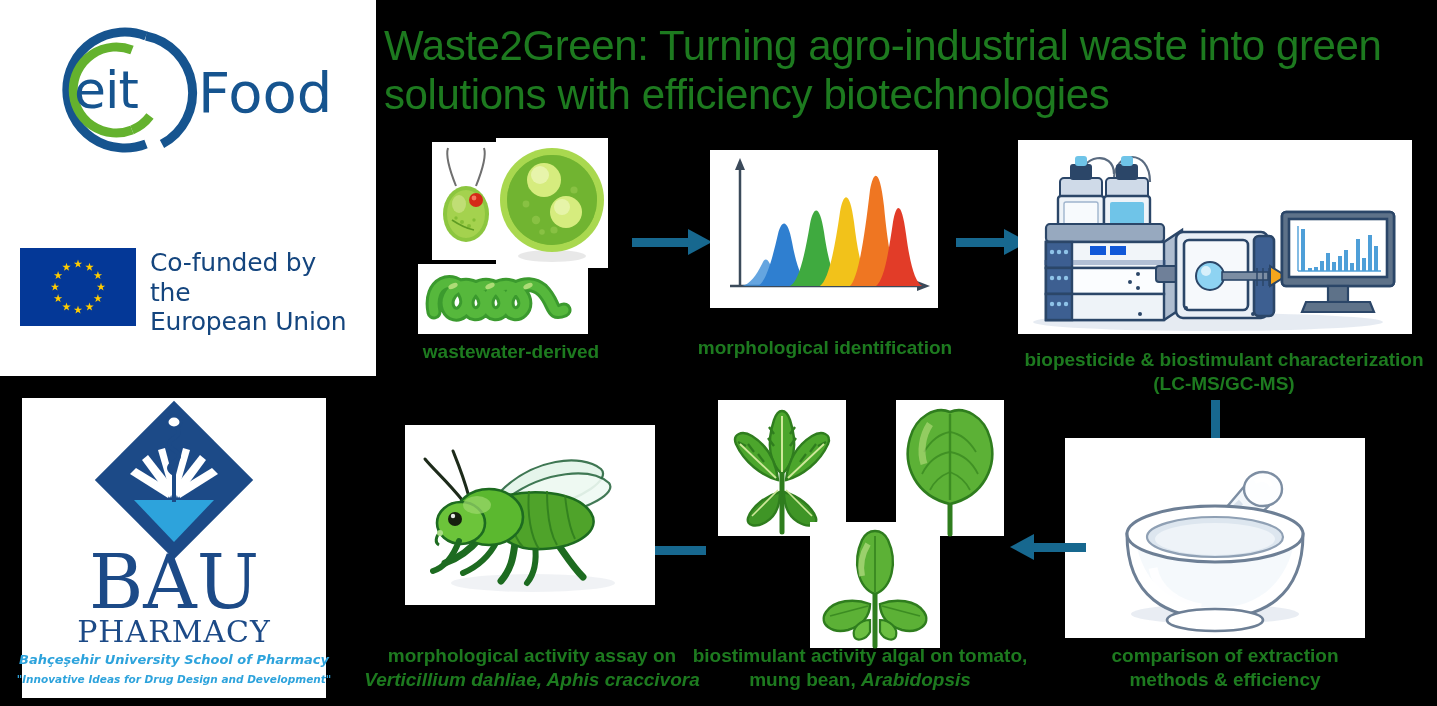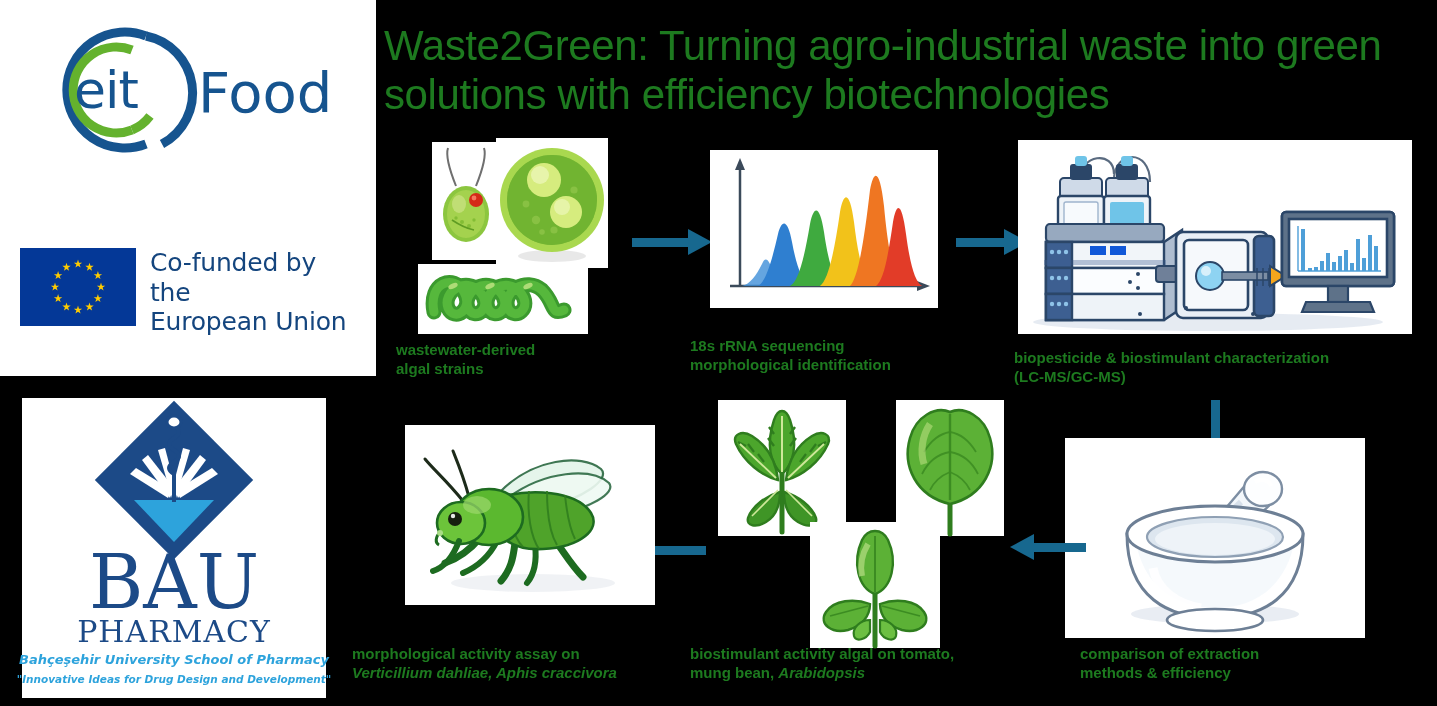--- a/index.html
+++ b/index.html
@@ -28,22 +28,22 @@
   
   #title {
     position: absolute; left: 384px; top: 22px; width: 1050px;
     color: #1d7a1f; font-size: 42px; line-height: 1.16;
     font-family: "Liberation Sans", sans-serif; font-weight: 400;
     letter-spacing: -0.4px;
   }
 
   
   .caption {
-    position: absolute; color: #1d7a1f; font-size: 15px; line-height: 1.28;
-    font-weight: 700; 
+    position: absolute; color: #1d7a1f; font-size: 19px; line-height: 1.28;
+    font-weight: 700; text-align: center;
     font-family: "Liberation Sans", sans-serif;
   }
   .caption i { font-style: italic; }
 
   
   .arrow { position: absolute; }
   .arrow-h { height: 9px; }
   .arrow-h .shaft { position: absolute; top: 0; height: 9px; background: #17688f; }
   .arrow-h .head {
     position: absolute; top: -9px; width: 0; height: 0;
@@ -227,21 +227,20 @@
       <g fill="#cbe88a" opacity=".75">
         <ellipse cx="35" cy="22" rx="5" ry="2.5" transform="rotate(-25 35 22)"></ellipse>
         <ellipse cx="72" cy="22" rx="5" ry="2.5" transform="rotate(-25 72 22)"></ellipse>
         <ellipse cx="110" cy="22" rx="5" ry="2.5" transform="rotate(-25 110 22)"></ellipse>
       </g>
     </svg>
   </div>
 
   <div class="caption" style="left:396px; top:340px; width:230px;">
     <div>wastewater-derived</div>
-    <div>algal strains</div>
   </div>
 
   <div class="arrow arrow-h arrow-right" style="left:632px; top:238px; width:80px;">
     <div class="shaft"></div>
       <div class="head"></div>
   </div>
 
   <div class="panel" style="left:710px; top:150px; width:228px; height:158px;">
     <svg viewBox="0 0 228 158" width="228" height="158">
 
@@ -254,21 +253,20 @@
       <path d="M48 136 C56 132 62 110 68 84 C72 68 78 70 82 92 C86 114 92 132 100 136 Z" fill="#2f7fd0"></path>
       <path d="M80 136 C88 132 94 110 100 74 C104 54 110 56 114 82 C118 110 124 132 132 136 Z" fill="#3faa3f"></path>
       <path d="M110 136 C118 130 124 104 130 62 C134 40 140 42 144 72 C148 106 154 131 162 136 Z" fill="#f2c21a"></path>
       <path d="M140 136 C148 128 154 92 160 40 C164 18 170 20 174 56 C178 100 184 130 192 136 Z" fill="#ef7622"></path>
       <path d="M166 136 C174 130 178 106 183 72 C187 50 192 54 196 84 C200 114 205 132 212 136 Z" fill="#e23c28"></path>
       <path d="M186 136 C194 134 200 130 206 133 C210 135 212 136 212 136 Z" fill="#e23c28" opacity=".75"></path>
     </svg>
   </div>
 
   <div class="caption" style="left:690px; top:336px; width:270px;">
-    <div>18s rRNA sequencing</div>
     <div>morphological identification</div>
   </div>
 
   <div class="arrow arrow-h arrow-right" style="left:956px; top:238px; width:72px;">
     <div class="shaft"></div>
       <div class="head"></div>
   </div>
 
   <div class="panel" style="left:1018px; top:140px; width:394px; height:194px;">
     <svg viewBox="0 0 394 194" width="394" height="194">

